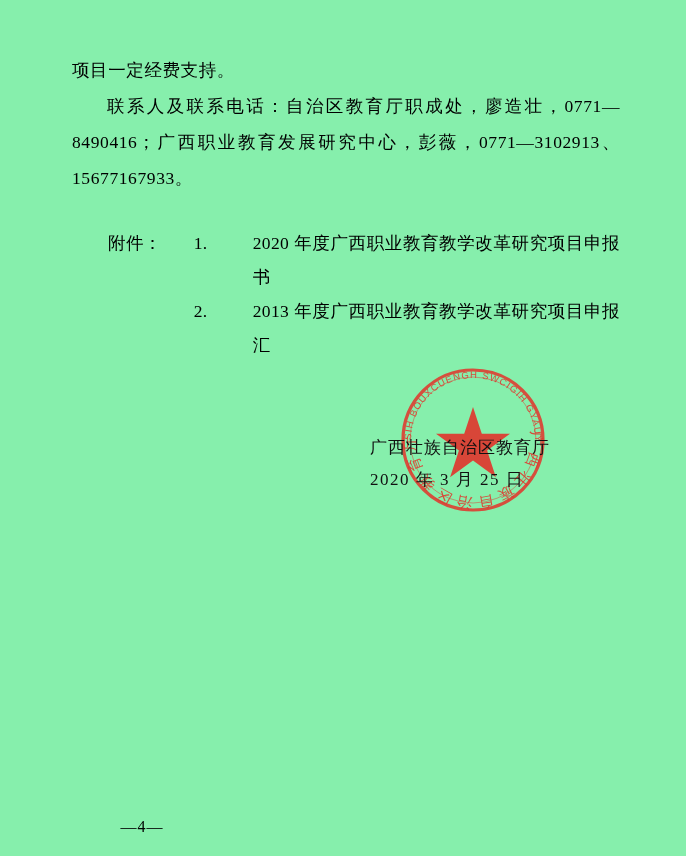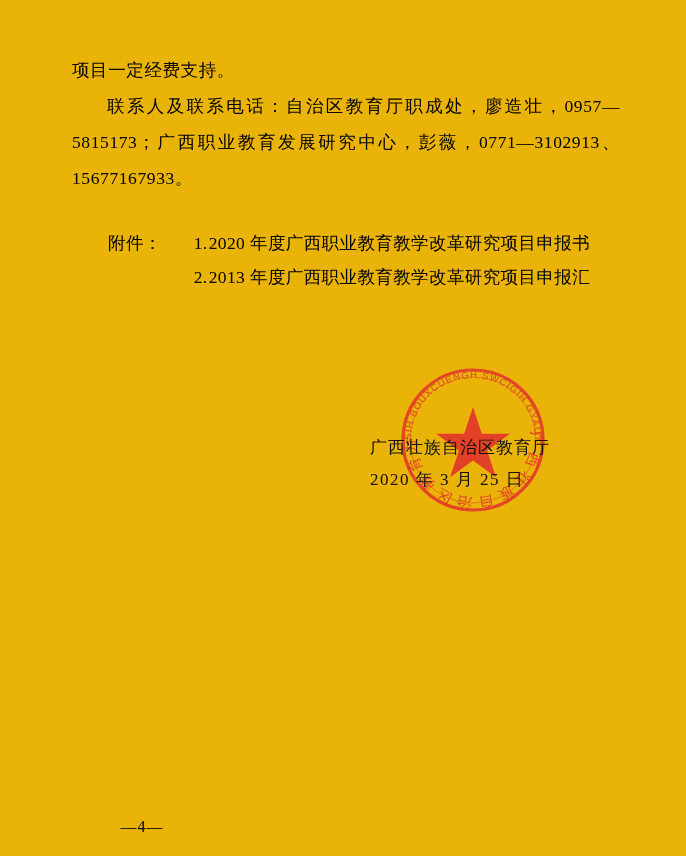--- a/index.html
+++ b/index.html
@@ -13,21 +13,21 @@
     position: relative;
     font-family: "Liberation Serif", serif;
     color: #000000;
     overflow: hidden;
   }
   .page {
     position: absolute;
     left: 0; top: 0;
     width: 686px;
     height: 856px;
-    background: #eab308;
+    background: #86efac;
   }
   .body-text {
     position: absolute;
     left: 72px;
     top: 52px;
     width: 548px;
   }
   .para {
     font-size: 17.5px;
     line-height: 36px;
@@ -64,20 +64,21 @@
     align-items: flex-start;
   }
   .attach-num {
     white-space: nowrap;
     padding-right: 1px;
   }
   .attach-txt {
     flex: 1;
     text-align: justify;
     text-justify: inter-ideograph;
+    margin-left: 44px;
   }
   .attach-item-2 {
     margin-left: 0;
   }
   .attach-cont {
     margin-left: 1.35em;
   }
 
   
   .sign-block {
@@ -123,21 +124,21 @@
     margin-left: -410px;
   }
 </style>
 </head>
 <body>
 
 <div class="page">
 
   <div class="body-text">
     <p class="para">项目一定经费支持。</p>
-    <p class="para first-line-indent">联系人及联系电话：自治区教育厅职成处，廖造壮，0957—5815173；广西职业教育发展研究中心，彭薇，0771—3102913、15677167933。</p>
+    <p class="para first-line-indent">联系人及联系电话：自治区教育厅职成处，廖造壮，0771—8490416；广西职业教育发展研究中心，彭薇，0771—3102913、15677167933。</p>
   </div>
 
   <div class="attach-block">
     <div class="attach-row">
       <div class="attach-label">附件：</div>
       <div class="attach-items">
         <div class="attach-item">
           <span class="attach-num">1.</span>
           <span class="attach-txt">2020 年度广西职业教育教学改革研究项目申报书</span>
         </div>

